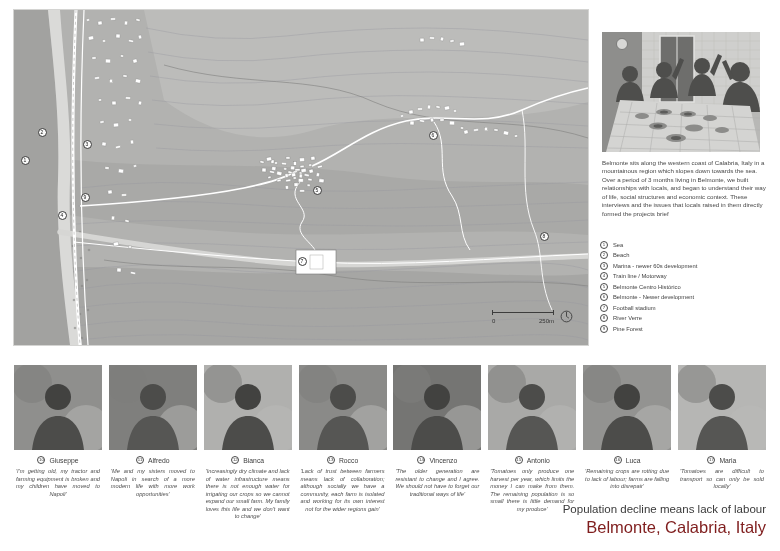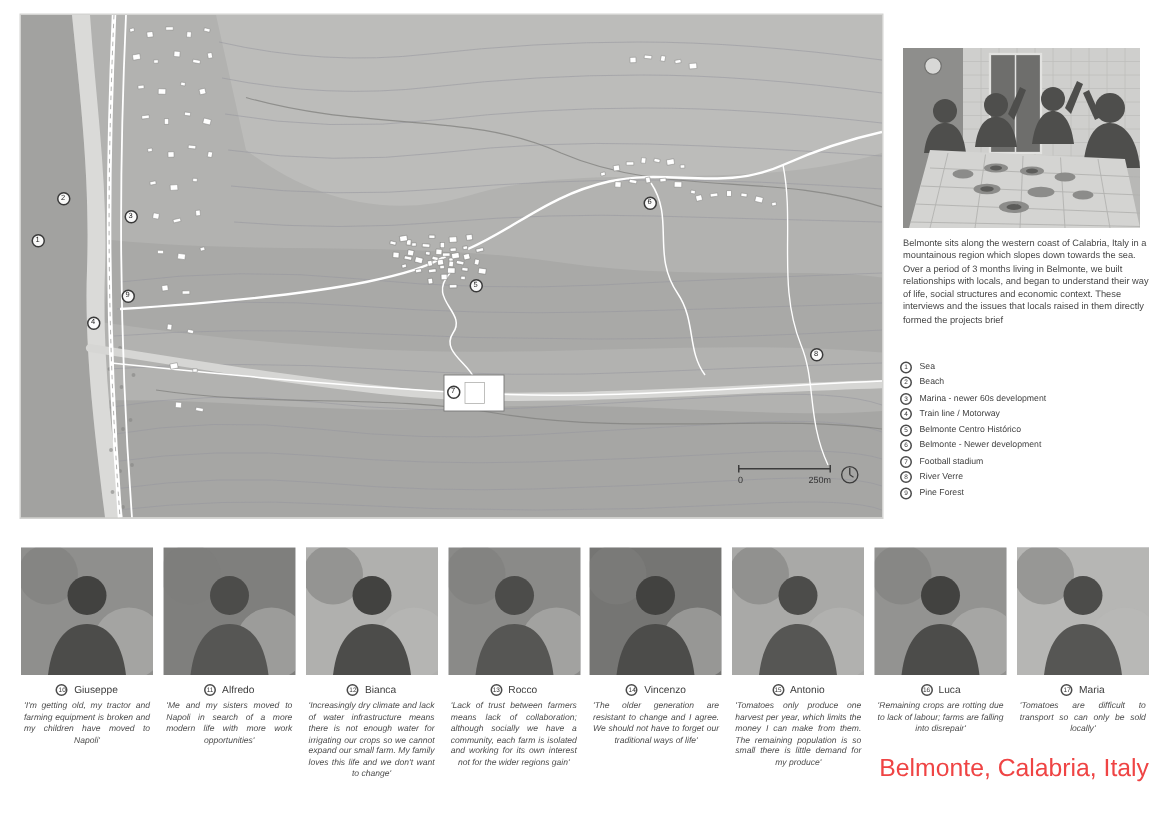--- a/index.html
+++ b/index.html
@@ -60,21 +60,21 @@
   .person:nth-child(5) .ph-bg{fill:#757573}
   .person:nth-child(6) .ph-bg{fill:#a9a9a7}
   .person:nth-child(7) .ph-bg{fill:#939391}
   .person:nth-child(8) .ph-bg{fill:#b6b6b4}
   .person:nth-child(odd) .ph-head{fill:#424240}
   .person:nth-child(even) .ph-body{fill:#565654}
 
   
   .footer{position:absolute;right:14px;top:503px;text-align:right;}
   .footer-statement{font-size:11.5px;color:#3a3a3a;margin-bottom:3px;}
-  .footer-title{font-size:16.5px;color:#ef4444;}
+  .footer-title{font-size:16.5px;color:#7f1d1d;}
 </style>
 </head>
 <body>
 
 <div class="board">
 
   <div class="map-panel">
     <svg class="map-svg" viewBox="0 0 574 335" preserveAspectRatio="none">
       <rect width="574" height="335" fill="#b2b2b0"></rect>
       <path d="M130,0 L574,0 L574,92 C480,120 380,96 300,120 C240,138 190,120 150,90 Z" fill="#bcbcba"></path>
@@ -504,15 +504,16 @@
     </div>
     <div class="person-label">
       <span class="num-circle person-num">17</span>
       <span class="person-name">Maria</span>
     </div>
     <p class="person-quote">'Tomatoes are difficult to transport so can only be sold locally'</p>
   </div>
 </div>
 
   <div class="footer">
+    <div class="footer-statement">Population decline means lack of labour</div>
     <div class="footer-title">Belmonte, Calabria, Italy</div>
   </div>
 </div>
 
 </body></html>

